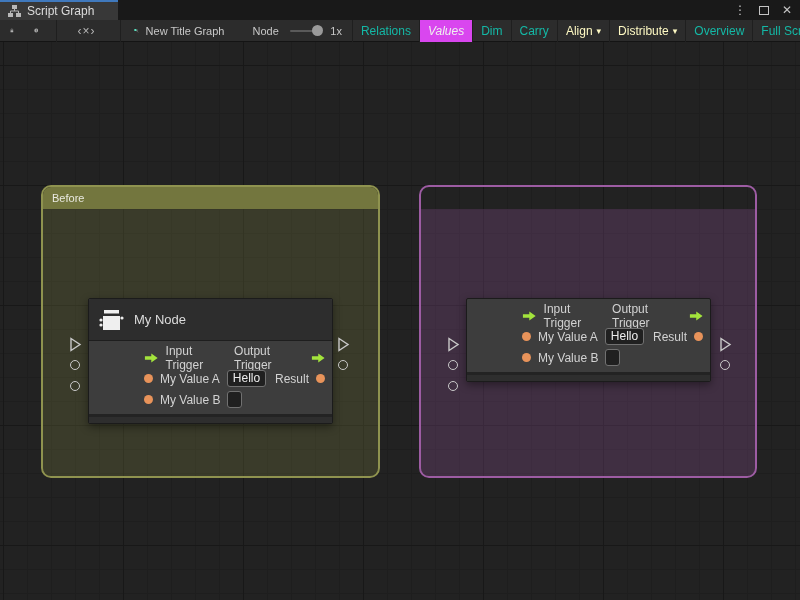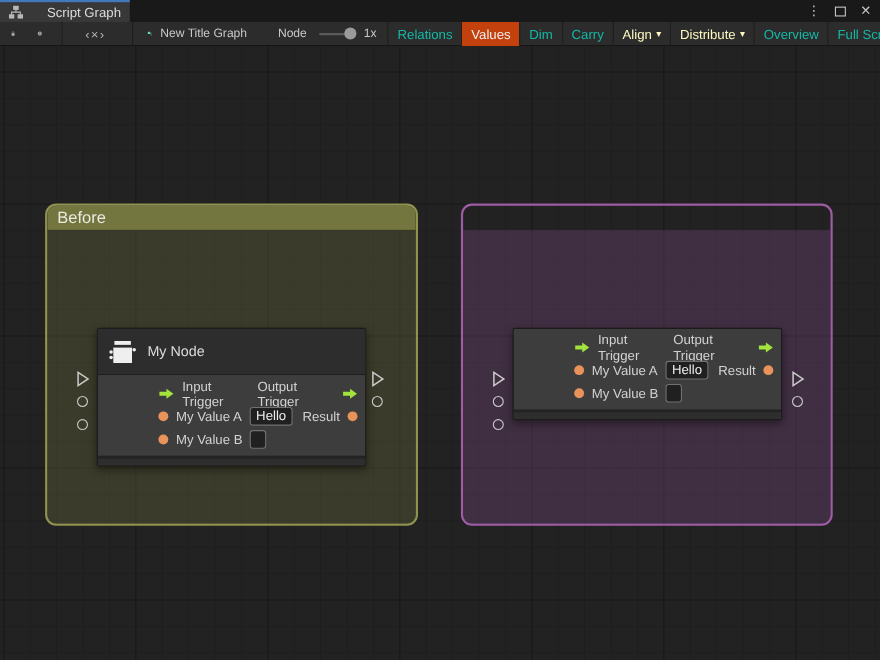--- a/index.html
+++ b/index.html
@@ -4,55 +4,55 @@
 <style>
   * { margin:0; padding:0; box-sizing:border-box; }
   html,body { width:800px; height:600px; overflow:hidden; background:#191919;
               font-family:"Liberation Sans", sans-serif; }
   #page { position:relative; width:800px; height:600px; overflow:hidden; }
 
   
   #tabrow { position:absolute; left:0; top:0; width:800px; height:20px; background:#191919; }
   #tab { position:absolute; left:0; top:0; width:118px; height:20px; background:#383838;
          border-top:2px solid #4079bd; display:flex; align-items:center; gap:6px;
-         padding:0 8px; color:#dcdcdc; font-size:12px;justify-content:space-between; }
+         padding:0 8px; color:#dcdcdc; font-size:12px; }
   #wincontrols { position:absolute; right:8px; top:0; height:20px; display:flex;
                  align-items:center; gap:13px; color:#c4c4c4; font-size:12px; }
   .winbox { display:inline-block; width:10px; height:9px; border:1.5px solid #c4c4c4; }
 
   
   #toolbar { position:absolute; left:0; top:20px; width:810px; height:22px; background:#2c2c2c;
              border-bottom:1px solid #141414; display:flex; align-items:center;
              color:#c8c8c8; font-size:11px; white-space:nowrap; }
   .tbsep { width:1px; height:22px; background:#1f1f1f; }
   #code-glyph { color:#b5b5b5; font-size:12px; letter-spacing:1px; }
   #zoom-track { position:relative; width:84px; height:2px; background:#5a5a5a; border-radius:1px; }
   #zoom-handle { position:absolute; right:-5px; top:-5px; width:11px; height:11px;
                  border-radius:50%; background:#9a9a9a; }
   #tb-buttons { display:flex; align-items:stretch; height:22px; margin-left:10px; font-size:12px; }
   .tbbtn { display:flex; align-items:center; gap:4px; padding:0 8px; border-left:1px solid #1f1f1f;
            color:#14b8a6; }
-  .tbbtn.selected { background:#c2410c; color:#efefef; }
+  .tbbtn.selected { background:#d946ef; color:#efefef;font-style:italic; }
   .tbbtn.disabled { color:#fef9c3; }
   .dd { font-size:9px; }
 
   
   #canvas { position:absolute; left:0; top:42px; width:800px; height:558px; background-color:#222222;
     background-image:
       linear-gradient(#181818 1px, transparent 1px),
       linear-gradient(90deg,#181818 1px, transparent 1px),
       linear-gradient(#1e1e1e 1px, transparent 1px),
       linear-gradient(90deg,#1e1e1e 1px, transparent 1px);
     background-size:120px 120px,120px 120px,24px 24px,24px 24px;
     background-position:3px 23px; }
 
   
   .group { position:absolute; top:143px; height:293px; border-radius:10px; border:2px solid; overflow:hidden; }
   .group-header { height:22px; display:flex; align-items:center; padding:0 9px;
-                  font-size:15px; color:#e9e9e0; }
+                  font-size:11px; color:#e9e9e0; }
   .group-body { position:absolute; left:0; top:22px; right:0; bottom:0; }
   #group-before { left:41px; width:339px; border-color:#8f934f; }
   #group-before .group-header { background:#73763e; }
   #group-before .group-body { background:rgba(115,118,62,0.30); }
   #group-after { left:419px; width:338px; border-color:#9d5ca3; }
   #group-after .group-header { background:#7f4b85; color:#f0e7f0; }
   #group-after .group-body { background:rgba(135,78,142,0.30); }
 
   
   .vnode { position:absolute; top:256px; width:245px; background:#3d3d3d;

